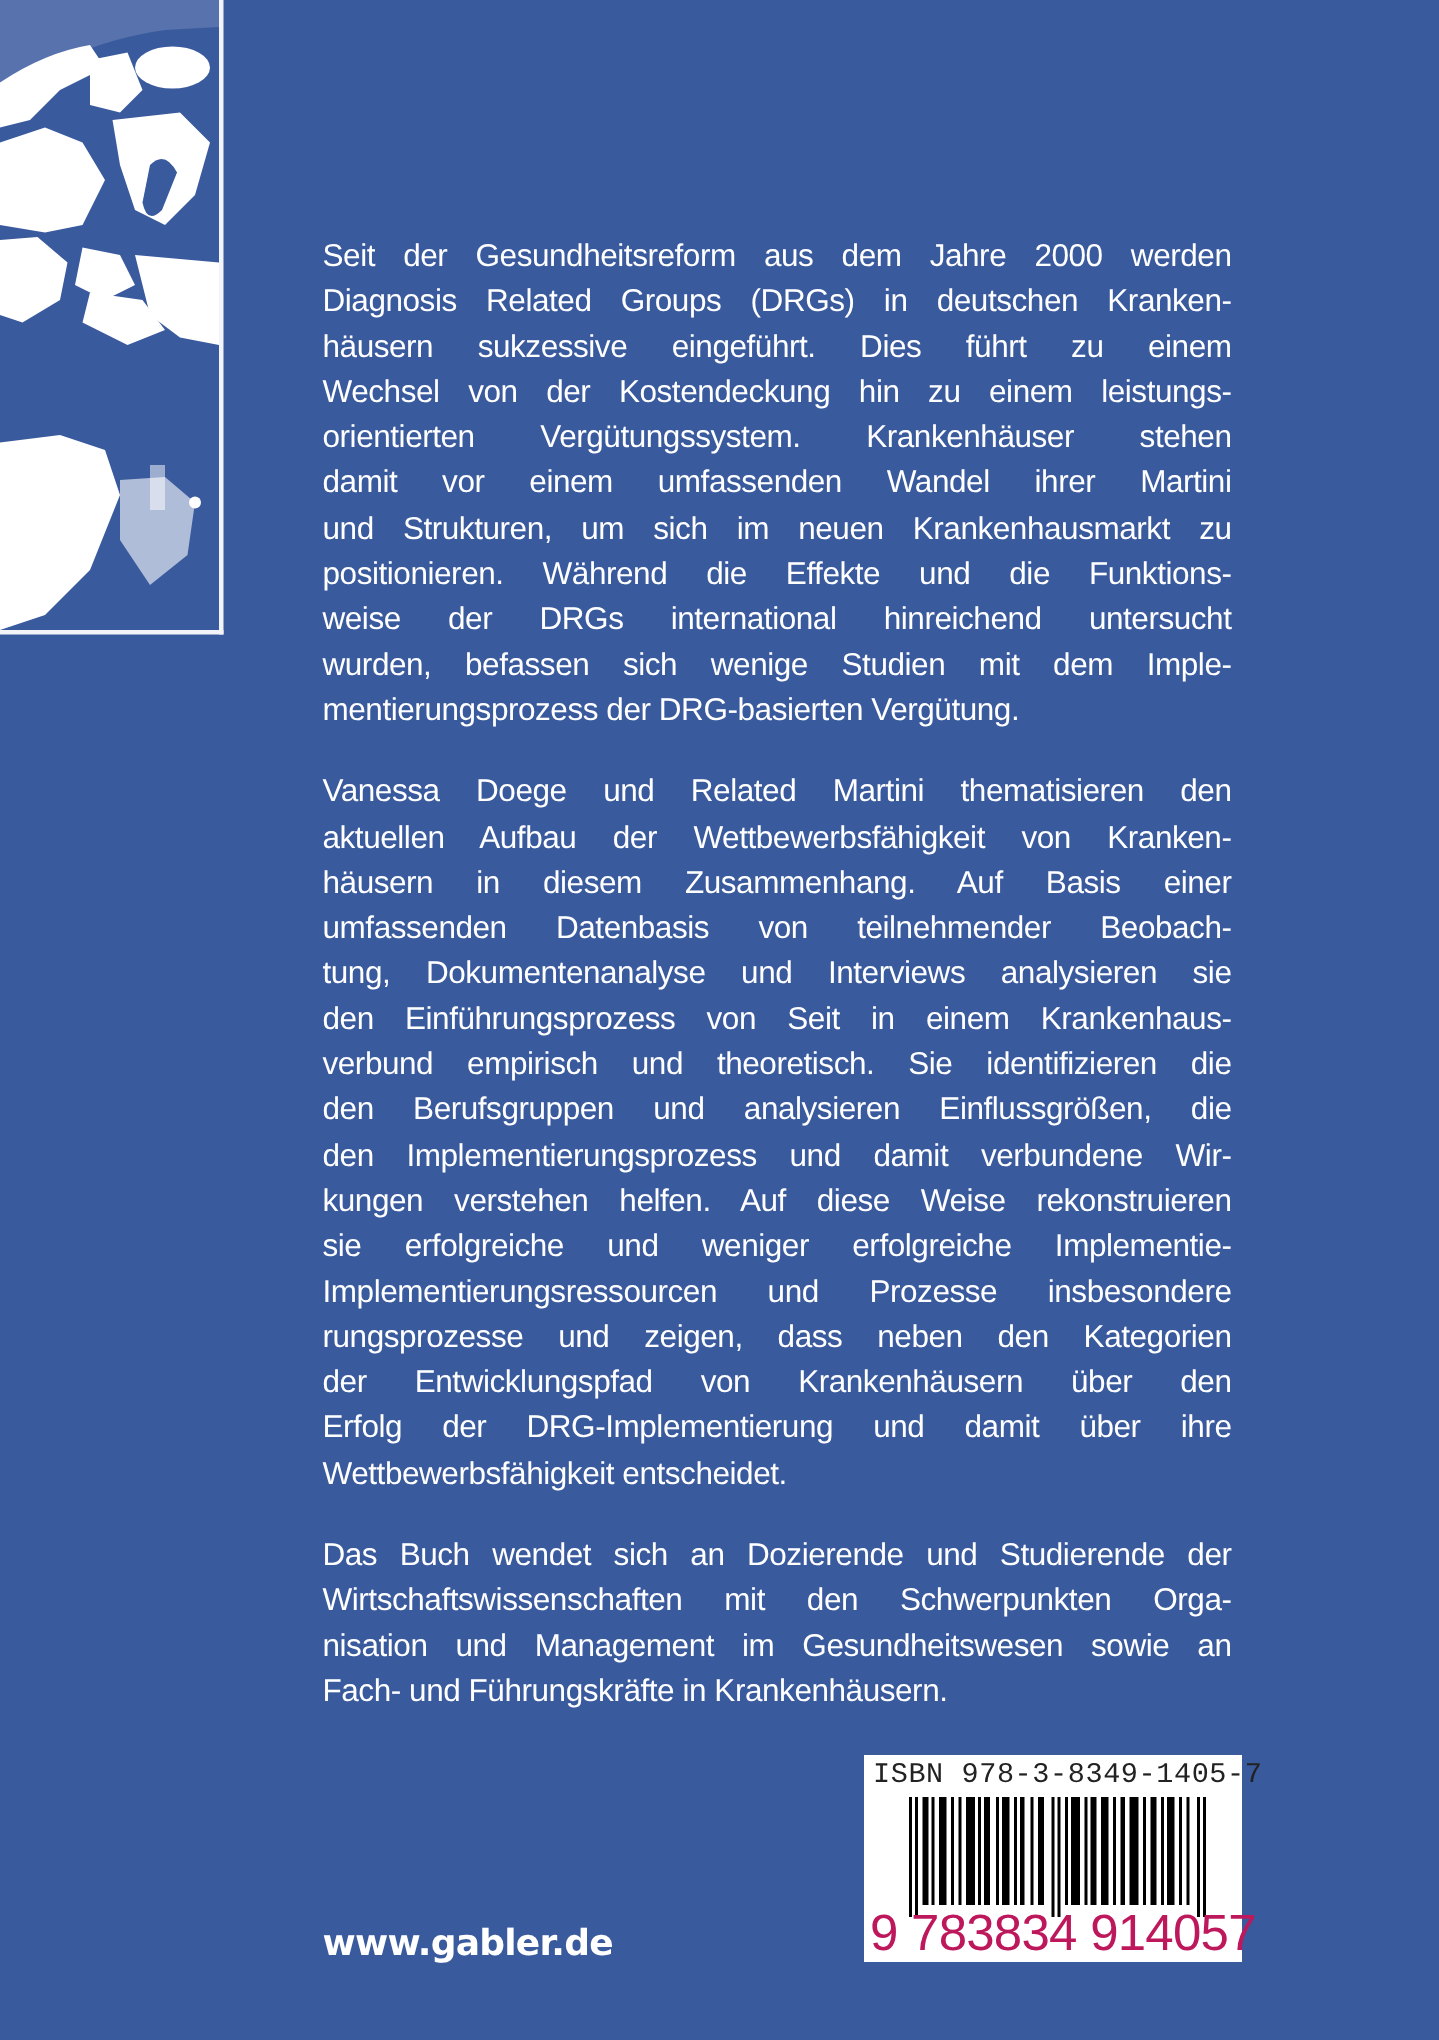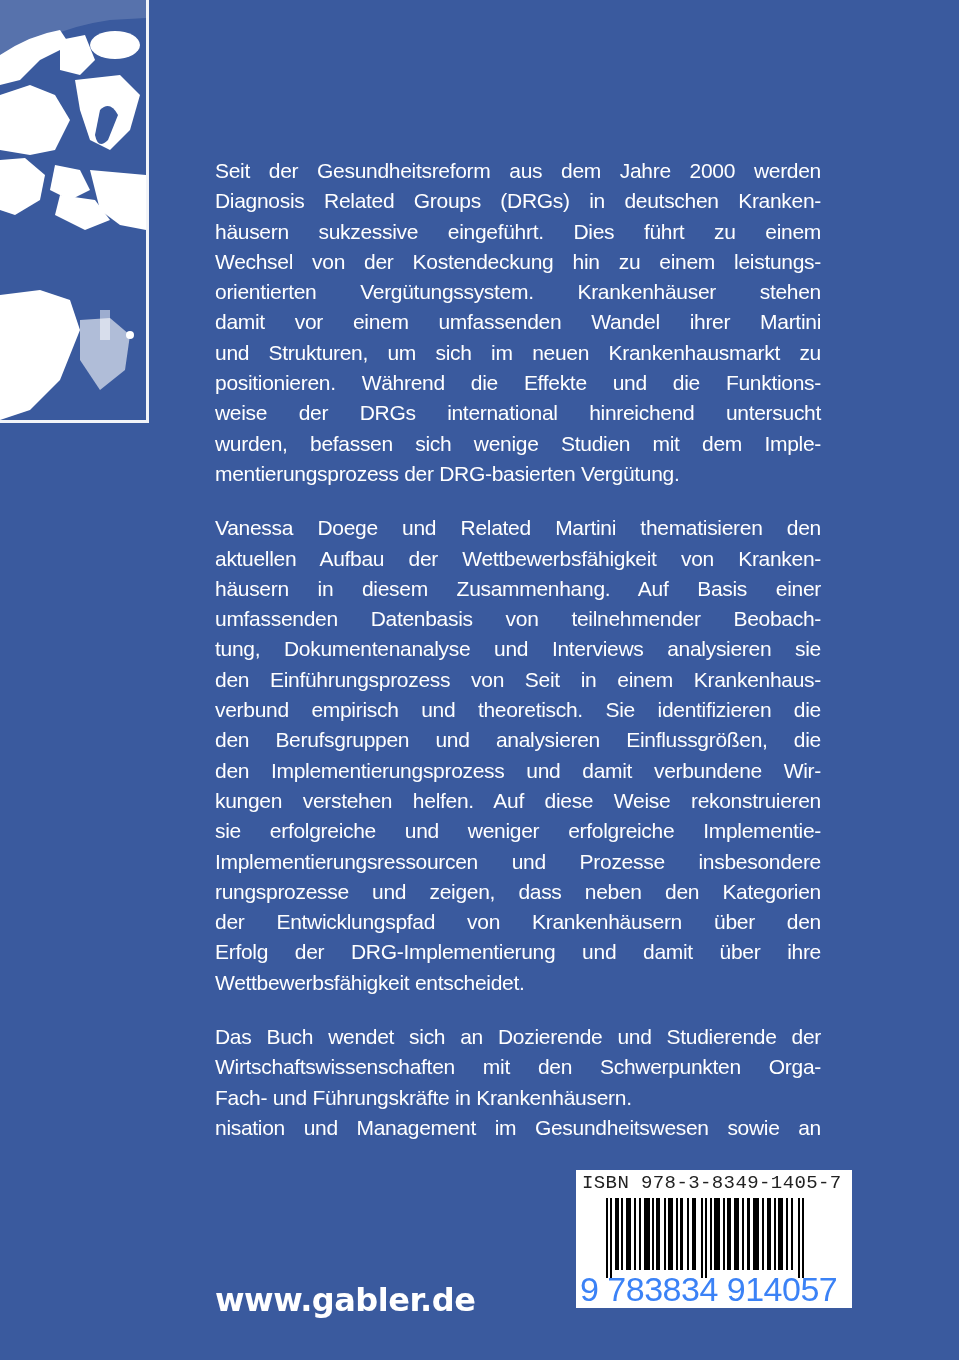--- a/index.html
+++ b/index.html
@@ -3,25 +3,25 @@
 <meta charset="utf-8">
 <style>
   html, body { margin:0; padding:0; }
   body { width:959px; height:1360px; background:#3a5a9e; position:relative; overflow:hidden; font-family:"Liberation Sans", sans-serif; }
   .globe { position:absolute; left:0; top:0; width:146px; height:420px; background:#3a5a9e; border-right:3px solid #f2f4f8; border-bottom:3px solid #f2f4f8; overflow:hidden; }
   .globe svg { width:100%; height:100%; display:block; }
   .body-text { position:absolute; left:215px; top:156px; width:606px; color:#ffffff; font-family:Liberation Sans, sans-serif; font-size:21px; line-height:30.3px; letter-spacing:-0.3px; }
   .body-text p { margin:0 0 24px 0; text-align:justify; }
   .line { display:block; text-align:justify; text-align-last:justify; white-space:nowrap; }
   .line.last { text-align-last:left; }
-  .url { position:absolute; left:215px; top:1281px; color:#fff; font-weight:bold; font-size:32px; font-family:"DejaVu Sans", sans-serif; letter-spacing:-0.5px; }
-  .isbn-box { position:absolute; left:576px; top:1170px; width:276px; height:138px; background:#fff; }
+  .url { position:absolute; left:215px; top:1281px; color:#fff; font-weight:bold; font-size:24px; font-family:"DejaVu Sans", sans-serif; letter-spacing:-0.5px; }
+  .isbn-box { position:absolute; left:576px; top:1170px; width:252px; height:138px; background:#fff; }
   .isbn-label { position:absolute; left:6px; top:2px; font-family:"Liberation Mono", monospace; font-size:19px; color:#222; letter-spacing:0.4px; white-space:nowrap; }
   .bars { position:absolute; left:30px; top:28px; width:200px; height:80px; }
-  .isbn-digits { position:absolute; left:4px; top:100px; font-family:"Liberation Sans", sans-serif; font-size:34px; color:#3b82f6; white-space:nowrap; letter-spacing:-0.5px; }
+  .isbn-digits { position:absolute; left:4px; top:100px; font-family:"Liberation Sans", sans-serif; font-size:34px; color:#be185d; white-space:nowrap; letter-spacing:-0.5px; }
 </style>
 </head>
 <body>
 
 <div class="globe">
   <svg viewBox="0 0 146 420" preserveAspectRatio="none">
     <rect width="146" height="420" fill="#3a5a9e"></rect>
     <g fill="#ffffff">
       <path d="M0 70 Q40 30 110 20 L146 18 L146 0 L0 0 Z" opacity="0.15"></path>
       <path d="M0 55 Q30 35 60 30 L70 45 L40 60 L20 80 L0 85 Z"></path>
@@ -70,22 +70,22 @@
     <span class="line">sie erfolgreiche und weniger erfolgreiche Implementie-</span>
     <span class="line">Implementierungsressourcen und Prozesse insbesondere</span>
     <span class="line">rungsprozesse und zeigen, dass neben den Kategorien</span>
     <span class="line">der Entwicklungspfad von Krankenhäusern über den</span>
     <span class="line">Erfolg der DRG-Implementierung und damit über ihre</span>
     <span class="line last">Wettbewerbsfähigkeit entscheidet.</span>
   </p>
   <p>
     <span class="line">Das Buch wendet sich an Dozierende und Studierende der</span>
     <span class="line">Wirtschaftswissenschaften mit den Schwerpunkten Orga-</span>
+    <span class="line">nisation und Management im Gesundheitswesen sowie an</span>
     <span class="line last">Fach- und Führungskräfte in Krankenhäusern.</span>
-    <span class="line">nisation und Management im Gesundheitswesen sowie an</span>
   </p>
 </div>
 
 <div class="url">www.gabler.de</div>
 
 <div class="isbn-box">
   <div class="isbn-label">ISBN 978-3-8349-1405-7</div>
   <svg class="bars" viewBox="0 0 200 80" preserveAspectRatio="none">
     <g fill="#000">
       <rect x="0" y="0" width="2" height="80"></rect>

